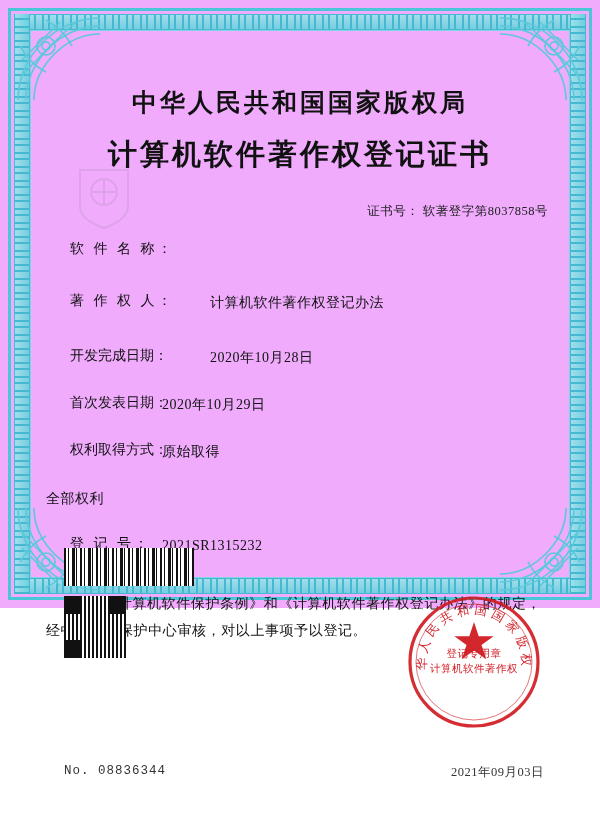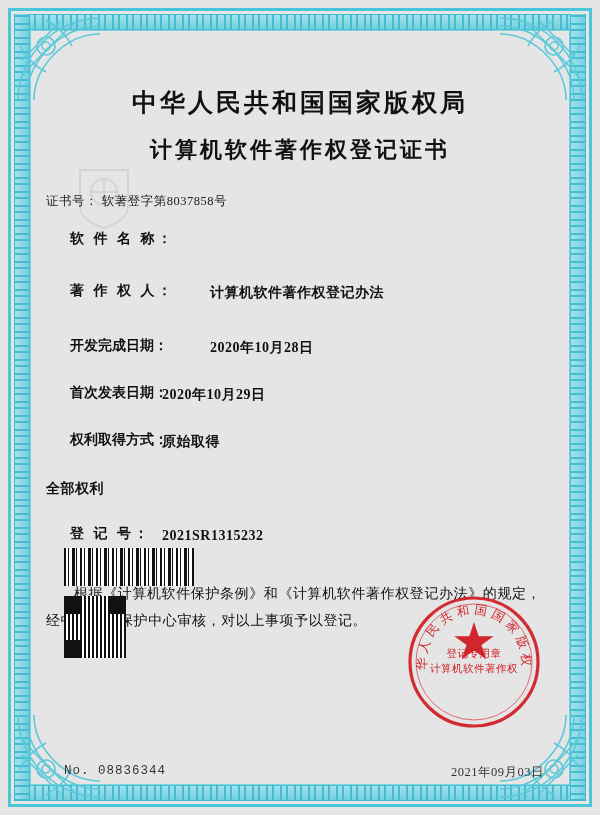--- a/index.html
+++ b/index.html
@@ -10,22 +10,22 @@
   body {
     width: 600px;
     height: 815px;
     font-family: "Liberation Serif", "DejaVu Serif", serif;
     overflow: hidden;
   }
 
   .certificate {
     position: relative;
     width: 600px;
-    height: 815px;
-    background: #e5e5e5;
+    height: 608px;
+    background: #f0abfc;
     box-sizing: border-box;
   }
 
   
   .border-outer {
     position: absolute;
     left: 8px;
     top: 8px;
     right: 8px;
     bottom: 8px;
@@ -117,43 +117,42 @@
   .title-main {
     text-align: center;
     font-size: 25px;
     letter-spacing: 3px;
     color: #111111;
     font-weight: bold;
     margin-top: 8px;
   }
   .title-sub {
     text-align: center;
-    font-size: 22px;
+    font-size: 29px;
     letter-spacing: 3px;
     color: #111111;
     font-weight: bold;
     margin-top: 16px;
   }
 
   .cert-no {
-    text-align: left;
+    text-align: right;
     font-size: 12.5px;
     color: #222;
     margin-top: 28px;
     padding-right: 6px;
     letter-spacing: .5px;
   }
 
   .field {
     display: flex;
     align-items: flex-start;
     margin-top: 20px;
     font-size: 14px;
     color: #111;
-    font-weight: bold;
   }
   .field-label {
     width: 116px;
     flex: 0 0 116px;
     letter-spacing: 3px;
     white-space: nowrap;
     padding-left: 24px;
     box-sizing: border-box;
   }
   .field-label.wide {

